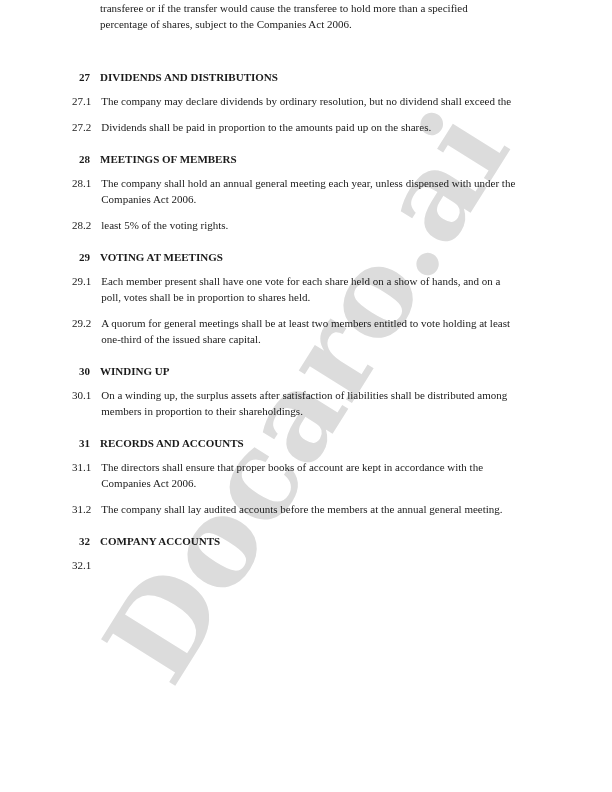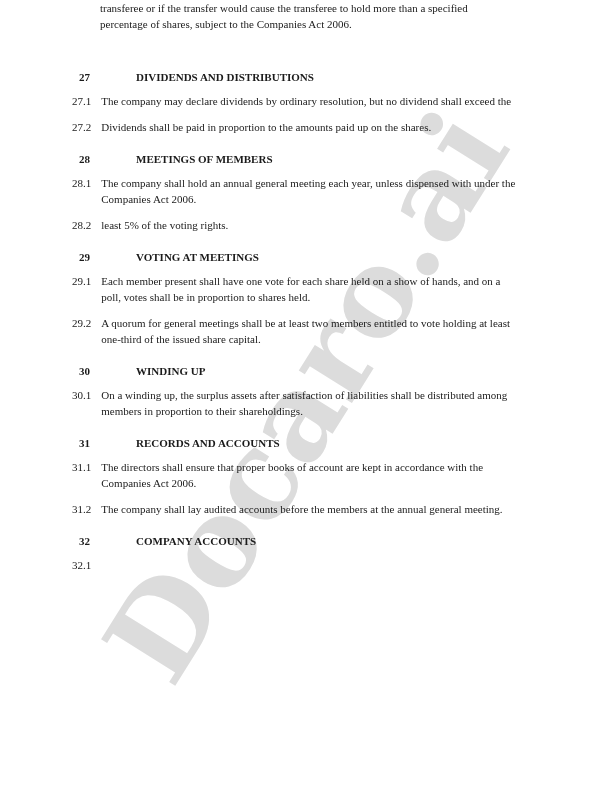--- a/index.html
+++ b/index.html
@@ -47,21 +47,20 @@
   .section {
     margin-top: 16px;
   }
   .section.first {
     margin-top: 37px;
   }
   .heading {
     display: flex;
     font-weight: 700;
     margin-bottom: 8px;
-    gap: 36px;
   }
   .h-num {
     flex: 0 0 18px;
     text-align: right;
   }
   .h-title {
     margin-left: 10px;
     white-space: nowrap;
   }
   .clause {

